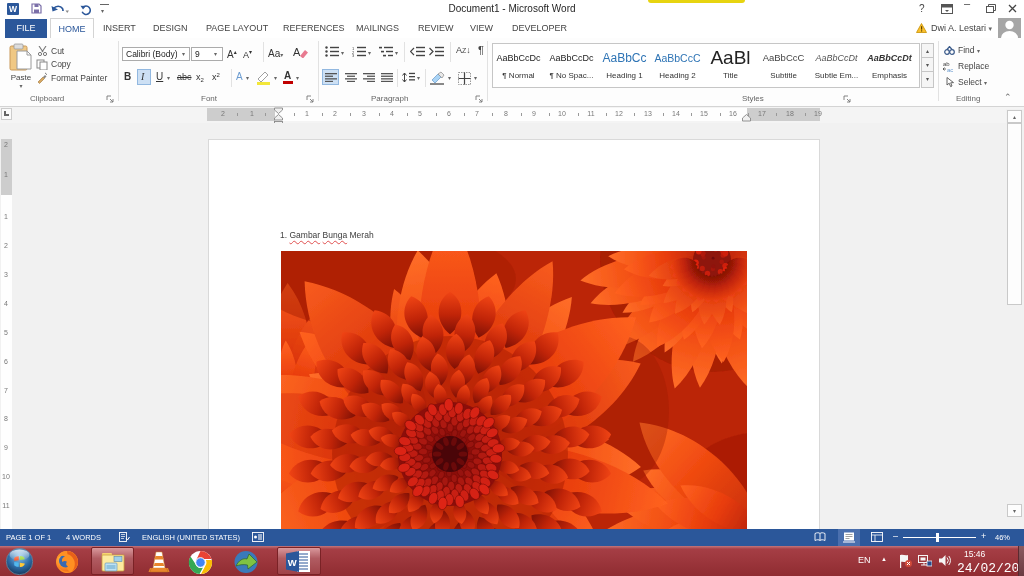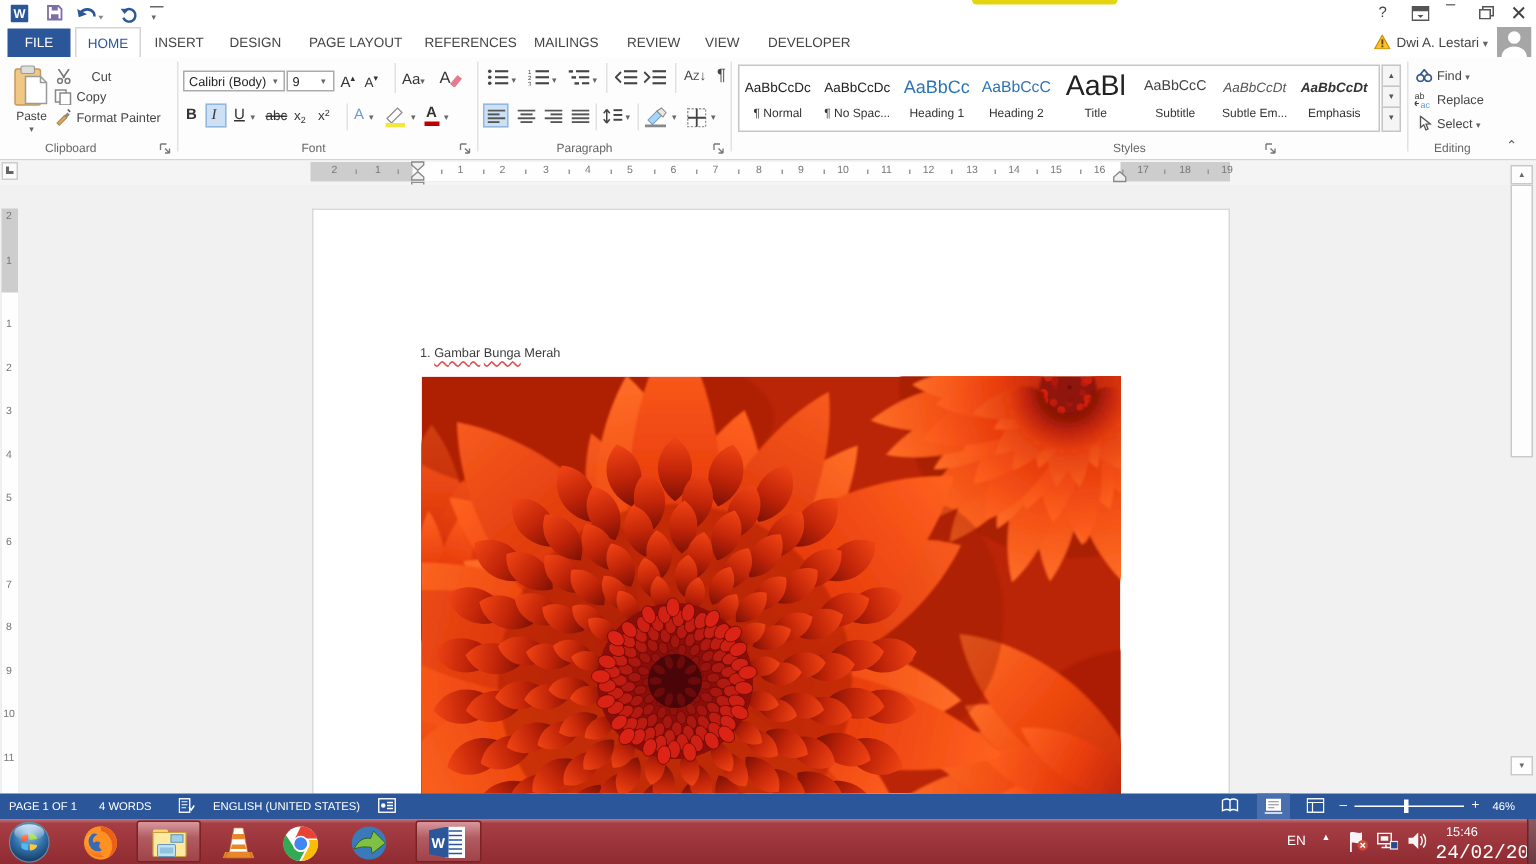--- a/index.html
+++ b/index.html
@@ -24,20 +24,21 @@
     <path d="M2.5,3.5 C5,0.5 9.5,0.5 11.5,3.5 A5.2,5.2 0 0 1 12,6" fill="none" stroke="#2b579a" stroke-width="1.7"></path>
     <path d="M0.5,1 L1.5,6.5 L7,4.5 Z" fill="#2b579a"></path>
     <path d="M14.5,5.5 h3.5 l-1.75,2.5 z" fill="#8a8a8a"></path>
   </svg>
   <svg class="abs" style="left:80px;top:4px" width="12" height="12" viewBox="0 0 12 12">
     <path d="M2.2,7.8 a4.2,4.2 0 1 0 0.6,-4.2" fill="none" stroke="#2b579a" stroke-width="1.6"></path>
     <path d="M1.2,0.8 L2,5.2 L6.2,3.4 Z" fill="#2b579a" transform="rotate(-25 3 3)"></path>
   </svg>
   <div class="abs" style="left:100px;top:4px;width:9px;height:2px;border-top:1px solid #666;"></div>
   <div class="abs" style="left:101px;top:7px;font-size:6px;color:#666;">▾</div>
+  <div class="abs" style="left:0;top:3px;width:1024px;text-align:center;font-size:10px;color:#262626;">Document1 - Microsoft Word</div>
   <div class="abs" style="left:648px;top:0;width:97px;height:3px;background:#e7d410;border-radius:0 0 3px 3px;"></div>
   <div class="abs" style="left:919px;top:3px;font-size:10px;color:#444;">?</div>
   <svg class="abs" style="left:941px;top:4px" width="12" height="10" viewBox="0 0 12 10">
     <rect x="0.5" y="0.5" width="11" height="9" fill="none" stroke="#555" stroke-width="1"></rect>
     <rect x="0.5" y="0.5" width="11" height="3" fill="#555"></rect>
     <path d="M6,8 l2,-2 h-4 z" fill="#555"></path>
   </svg>
   <div class="abs" style="left:964px;top:-3px;font-size:11px;color:#444;">–</div>
   <svg class="abs" style="left:986px;top:4px" width="10" height="9" viewBox="0 0 10 9">
     <rect x="0.5" y="2.5" width="7" height="6" fill="#fff" stroke="#555"></rect>
@@ -87,21 +88,21 @@
     <path d="M9,8 h10 l4,4 v14 h-14 z" fill="#fff" stroke="#9a9a9a" stroke-width="1"></path>
     <path d="M19,8 l0,4 4,0" fill="none" stroke="#9a9a9a" stroke-width="1"></path>
   </svg>
   <div class="abs" style="left:5px;top:35px;width:32px;text-align:center;font-size:8px;color:#444;">Paste</div>
   <div class="abs" style="left:14px;top:44px;width:14px;text-align:center;font-size:6px;color:#666;">▾</div>
   <svg class="abs" style="left:37px;top:8px" width="11" height="10" viewBox="0 0 11 10">
     <path d="M2,0 L6,6 M9,0 L5,6" stroke="#777" stroke-width="1.1" fill="none"></path>
     <circle cx="3" cy="8" r="1.6" fill="none" stroke="#777"></circle>
     <circle cx="8" cy="8" r="1.6" fill="none" stroke="#777"></circle>
   </svg>
-  <div class="abs" style="left:51px;top:8px;font-size:8.5px;color:#444;margin-left:10px;">Cut</div>
+  <div class="abs" style="left:51px;top:8px;font-size:8.5px;color:#444;">Cut</div>
   <svg class="abs" style="left:36px;top:21px" width="12" height="11" viewBox="0 0 12 11">
     <rect x="1" y="1" width="7" height="8" fill="#fff" stroke="#888"></rect>
     <rect x="4" y="3" width="7" height="8" fill="#fff" stroke="#888"></rect>
   </svg>
   <div class="abs" style="left:51px;top:21px;font-size:8.5px;color:#444;">Copy</div>
   <svg class="abs" style="left:36px;top:34px" width="12" height="12" viewBox="0 0 12 12">
     <path d="M2,10 l5,-5 1.5,1.5 -5,5 z" fill="#d8a860" stroke="#a8824a" stroke-width="0.7"></path>
     <path d="M7,5 l2,-2 1.5,1.5 -2,2 z" fill="#888"></path>
     <path d="M9.2,1 l1.6,1.6" stroke="#555" stroke-width="1"></path>
   </svg>

